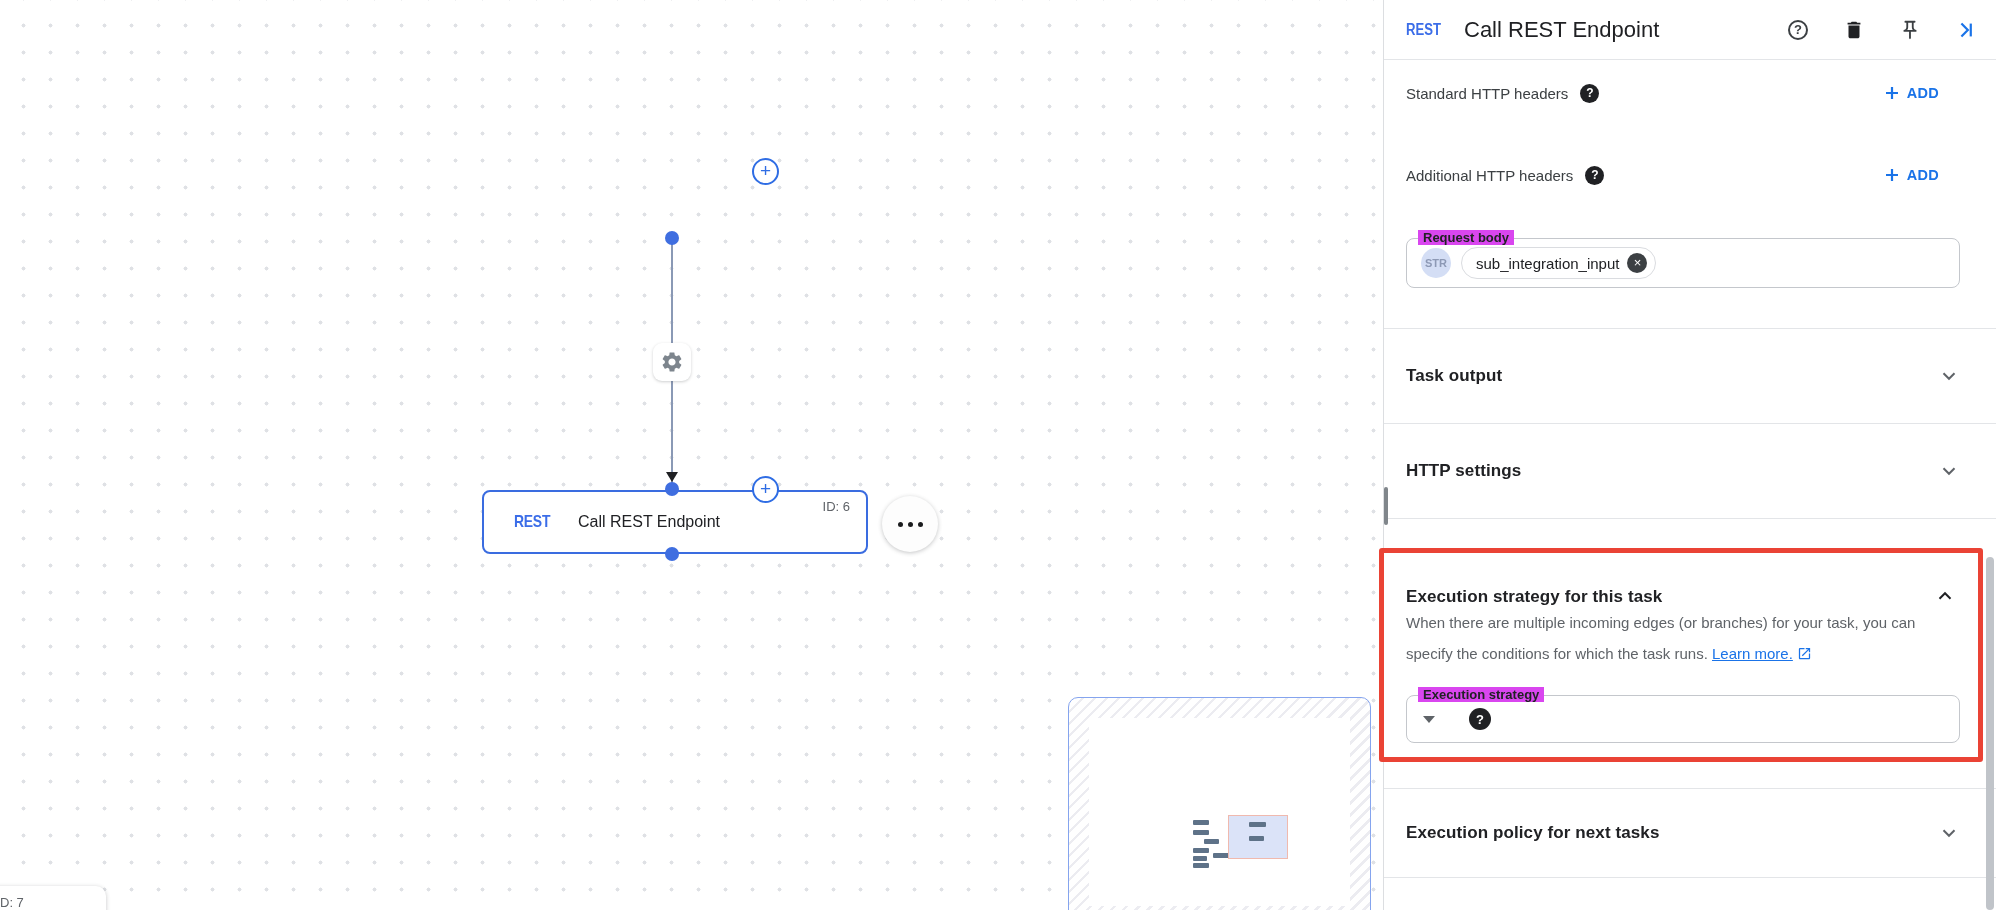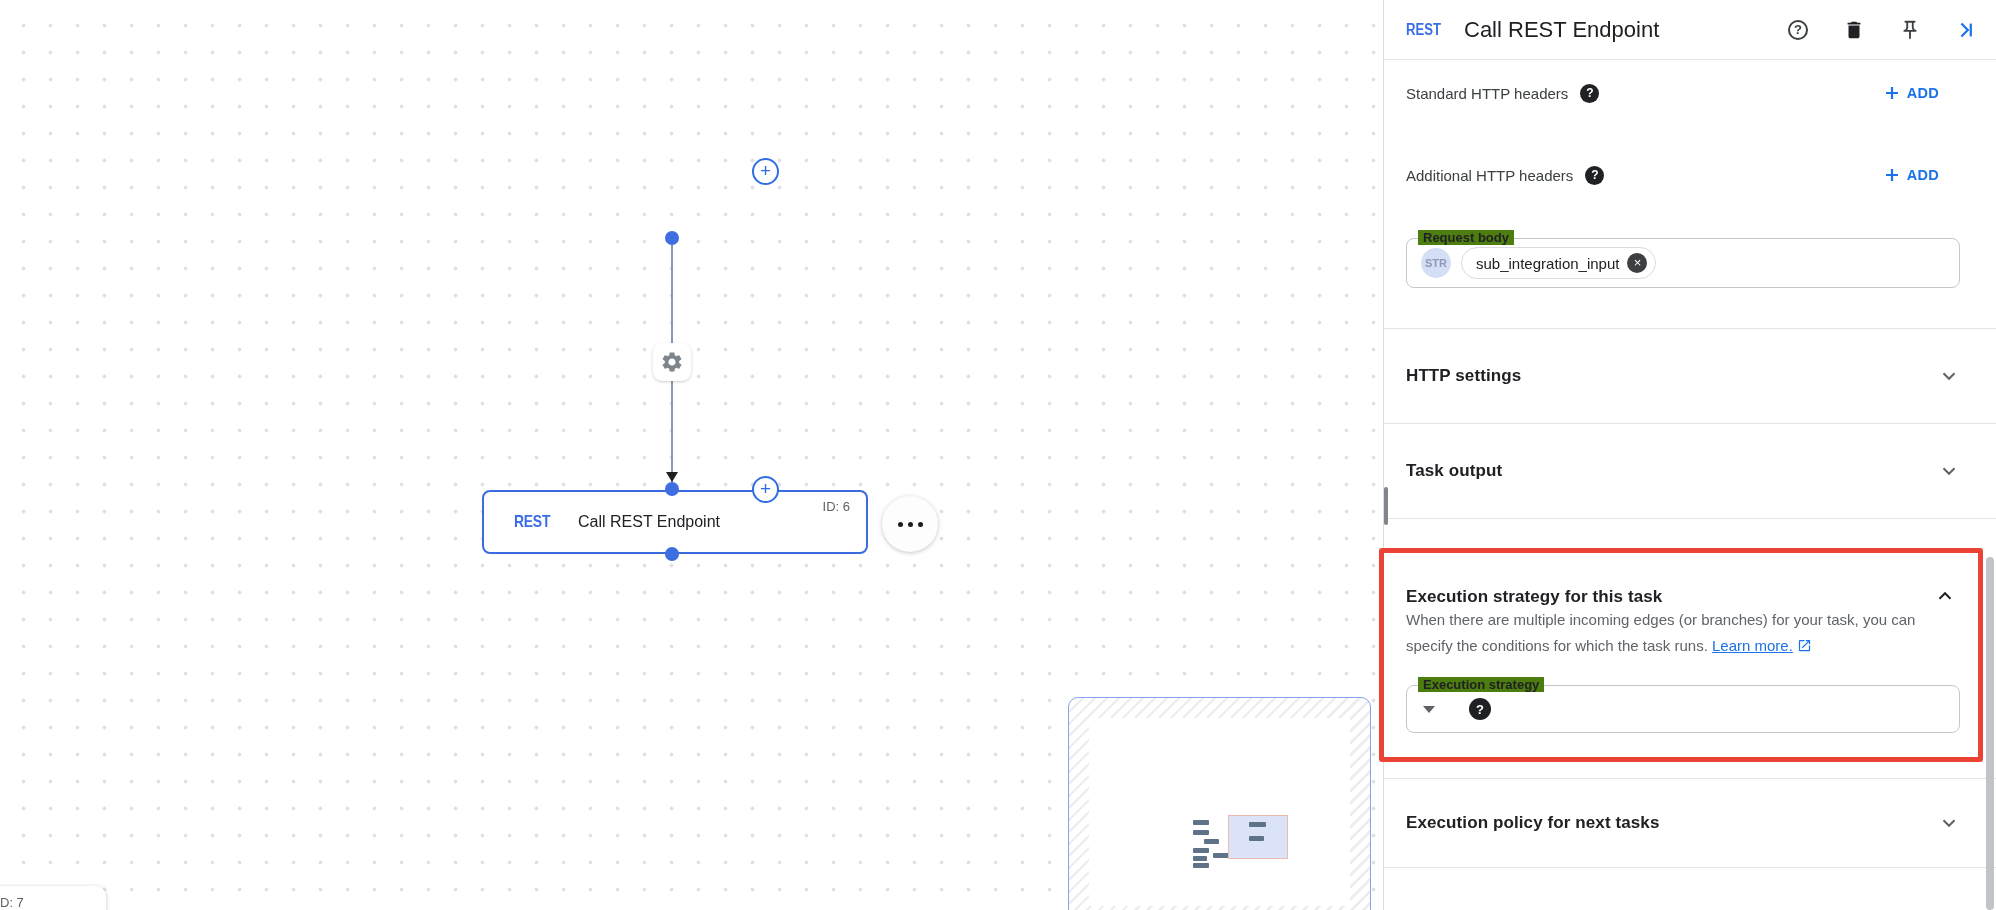--- a/index.html
+++ b/index.html
@@ -87,21 +87,21 @@
   .hrow { display:flex; align-items:center; height:46px; margin-top:10px; padding:0 57px 0 22px; }
   .hrow + .hrow { margin-top:36px; }
   .hrow-label { font-size:15px; color:#3c4043; }
   .hrow .help-filled { margin-left:12px; }
   .spacer { flex:1; }
   .add-btn { display:flex; align-items:flex-start; gap:7px; color:#1a73e8; font-size:14.5px;
     font-weight:bold; letter-spacing:.3px; }
 
   .field { position:relative; border:1px solid #c4c7cc; border-radius:8px; height:50px;
     display:flex; align-items:center; padding:0 14px; background:#fff; }
-  .field-label { position:absolute; top:-9px; left:11px; background:#4d7c0f; padding:0 5px;
+  .field-label { position:absolute; top:-9px; left:11px; background:#d946ef; padding:0 5px;
     font-size:13px; font-weight:bold; color:#202124; }
   .request-body-field { margin:40px 36px 0 22px; }
   .type-chip { width:30px; height:30px; border-radius:50%; background:#d4def5; color:#8d99b5;
     font-size:11px; font-weight:bold; display:flex; align-items:center; justify-content:center;
     flex:none; }
   .value-chip { display:flex; align-items:center; gap:8px; border:1px solid #dadce0;
     border-radius:18px; padding:5px 8px 5px 14px; margin-left:10px; }
   .value-chip-text { font-size:15px; color:#202124; }
   .chip-close { width:20px; height:20px; border-radius:50%; background:#3c4043; color:#fff;
     font-size:13px; line-height:19px; text-align:center; }
@@ -109,21 +109,21 @@
 
   .divider { border-top:1px solid #e3e5e8; margin-top:40px; }
 
   .section-row { height:95px; display:flex; align-items:center; justify-content:space-between;
     padding:0 36px 0 22px; border-bottom:1px solid #e3e5e8; }
   .section-title { font-size:17px; font-weight:bold; color:#202124; letter-spacing:.1px; }
 
   .exec-section { position:relative; border-bottom:1px solid #e3e5e8; }
   .exec-title-row { height:88px; display:flex; align-items:flex-end; justify-content:space-between;
     padding:0 40px 0 22px; }
-  .exec-desc { margin:0 60px 0 22px; font-size:15px; line-height:26px; color:#5f6368; }
+  .exec-desc { margin:0 60px 0 22px; font-size:15px; line-height:31px; color:#5f6368; }
   .exec-desc a { color:#1a73e8; text-decoration:underline; }
   .ext-link-icon { display:inline-block; vertical-align:-2px; margin-left:4px; }
   .exec-field { margin:26px 36px 0 22px; height:48px; padding:0 16px; }
   .exec-value { font-size:15px; color:#202124; flex:1; }
   .dd-arrow { width:0; height:0; border-left:6px solid transparent; border-right:6px solid transparent;
     border-top:7px solid #5f6368; margin-right:34px; }
   .exec-bottom-pad { height:45px; }
 
   .policy-row { height:89px; border-bottom:1px solid #e3e5e8; }
 
@@ -250,28 +250,28 @@
       <span class="type-chip">STR</span>
       <span class="value-chip">
         <span class="value-chip-text">sub_integration_input</span>
         <span class="chip-close"><span>×</span></span>
       </span>
     </div>
 
     <div class="divider"></div>
 
     <div class="section-row">
-      <span class="section-title">HTTP settings</span>
+      <span class="section-title">Task output</span>
       <svg width="22" height="22" viewBox="0 0 24 24">
         <path d="M6 9l6 6 6-6" fill="none" stroke="#5f6368" stroke-width="2.2"></path>
       </svg>
     </div>
 
     <div class="section-row">
-      <span class="section-title">Task output</span>
+      <span class="section-title">HTTP settings</span>
       <svg width="22" height="22" viewBox="0 0 24 24">
         <path d="M6 9l6 6 6-6" fill="none" stroke="#5f6368" stroke-width="2.2"></path>
       </svg>
     </div>
 
     <div class="exec-section">
       <div class="exec-title-row">
         <span class="section-title">Execution strategy for this task</span>
         <svg width="22" height="22" viewBox="0 0 24 24">
           <path d="M6 15l6-6 6 6" fill="none" stroke="#202124" stroke-width="2.2"></path>

